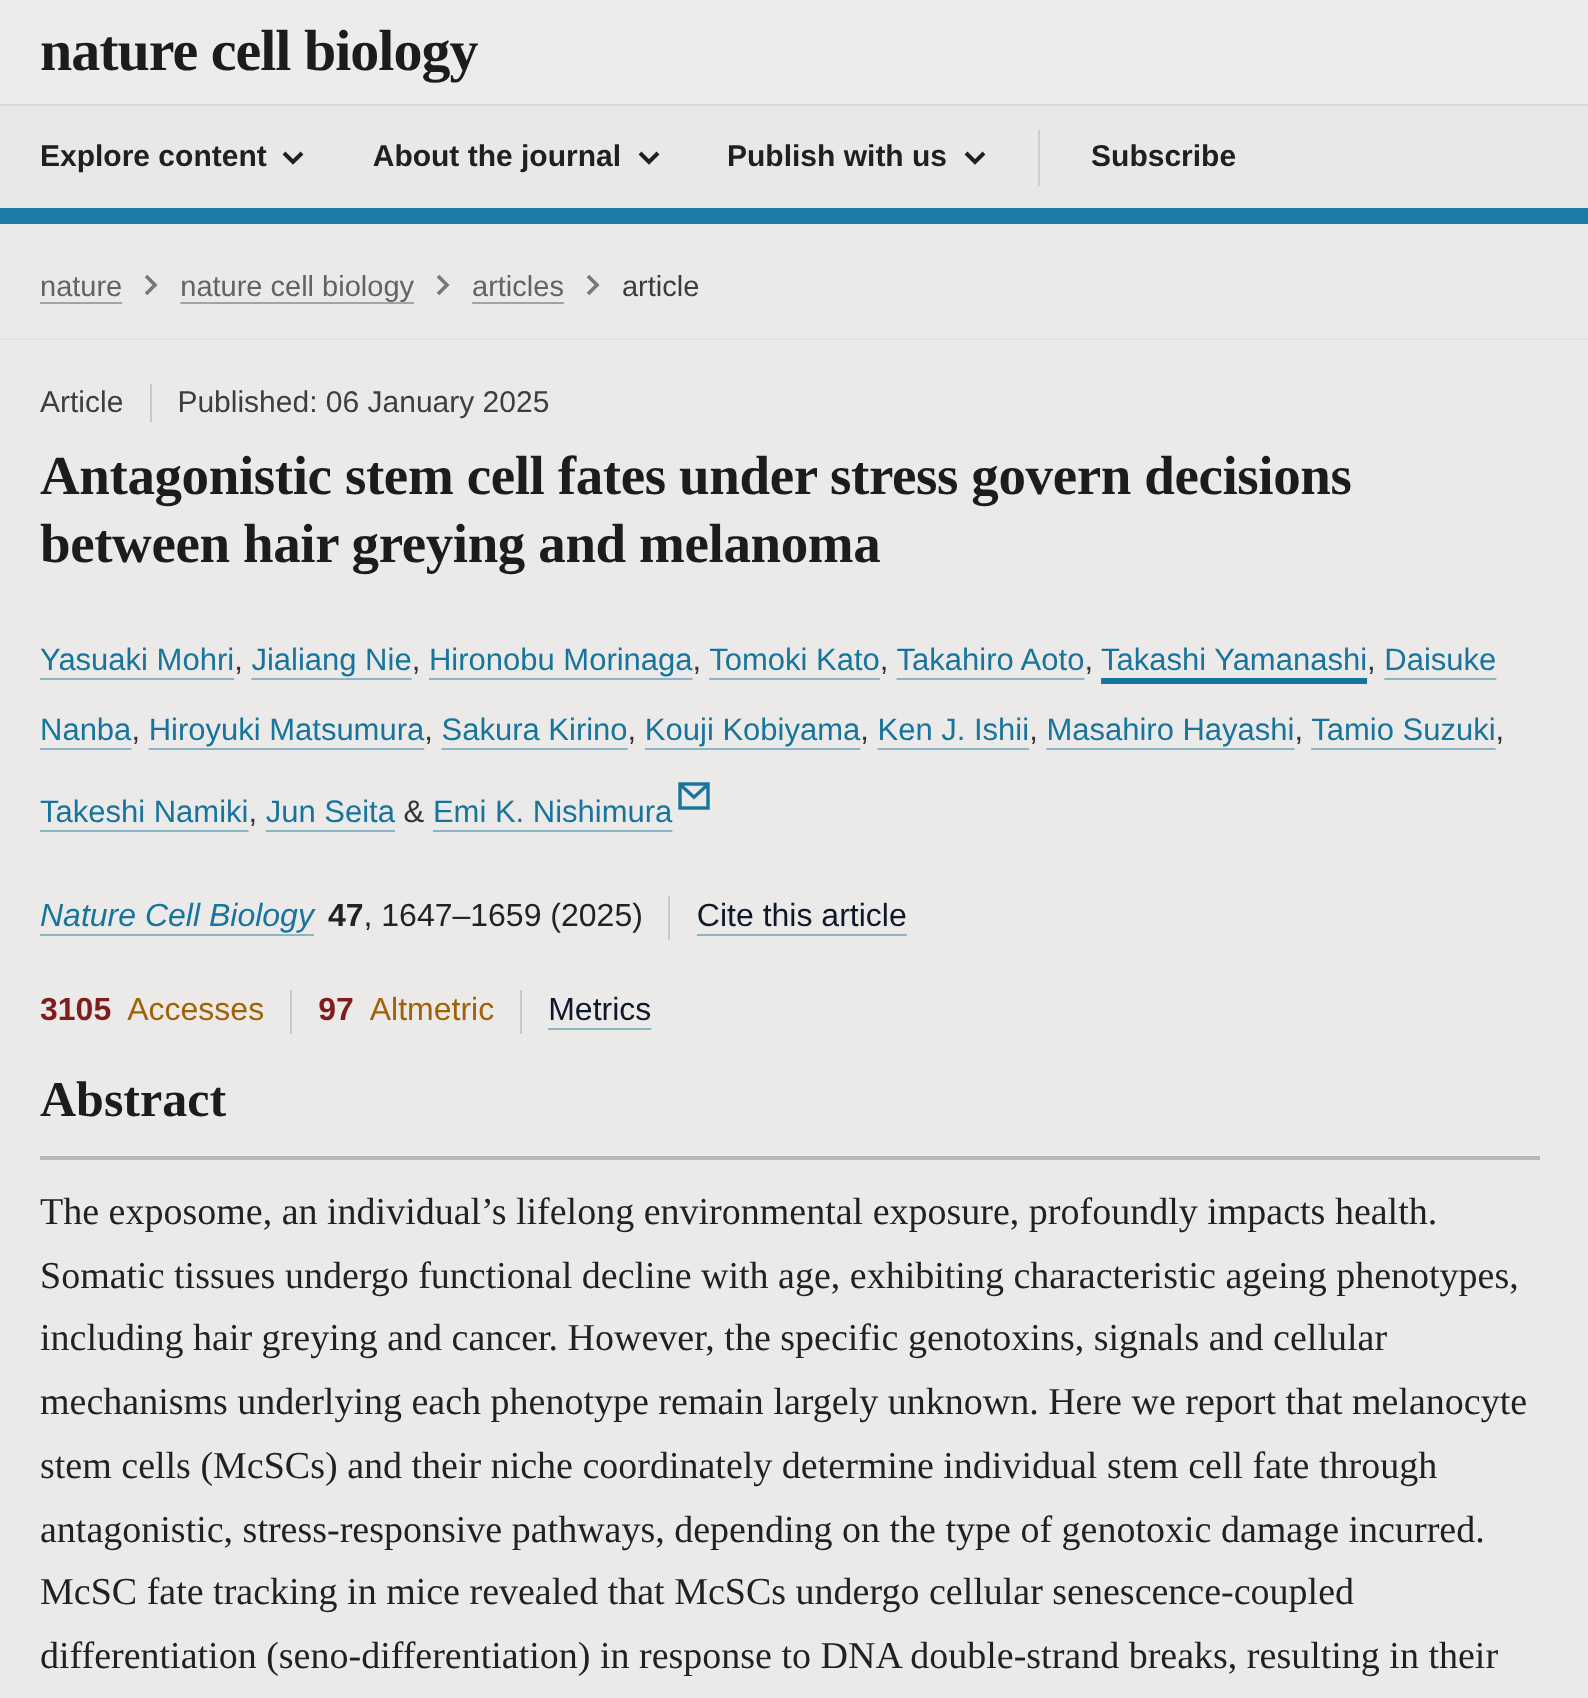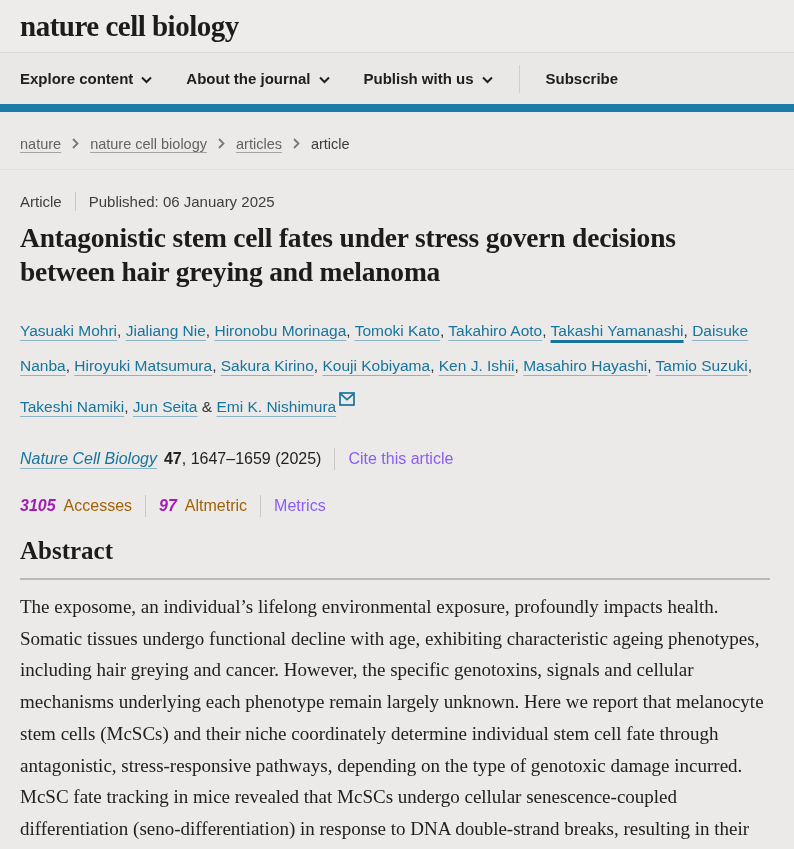--- a/index.html
+++ b/index.html
@@ -66,25 +66,25 @@
   .asep, .amp { color:#333; }
   .email-icon { display:inline-block; vertical-align:6px; margin-left:3px; cursor:pointer; }
   
   .citation { margin-top:24px; font-size:16px; color:#222; display:flex; align-items:center; }
   .journal-link {
     font-style:italic; color:#17749c; text-decoration:underline;
     text-decoration-color:rgba(23,116,156,0.45); text-underline-offset:4px; cursor:pointer;
   }
   .vol { font-weight:700; margin-left:7px; }
   .teal-link {
-    color:#8b5cf6; 
+    color:#0f172a; text-decoration:underline;
     text-decoration-color:rgba(23,116,156,0.45); text-underline-offset:4px; cursor:pointer;
   }
   .metrics-row { margin-top:25px; font-size:16px; display:flex; align-items:center; }
-  .count { font-weight:700; color:#a21caf; margin-right:8px;font-style:italic; }
+  .count { font-weight:700; color:#7f1d1d; margin-right:8px; }
   .count-label { color:#a16207; }
   
   .abstract-heading {
     margin-top:20px; font-family:"Liberation Serif", serif;
     font-weight:700; font-size:25px; color:#1c1c1c;
   }
   .abstract-rule { margin-top:13px; border:none; height:2px; background:#b9b8b6; }
   .abstract-text {
     margin-top:11px; font-family:"Liberation Serif", serif;
     font-size:19px; line-height:31.7px; color:#212121; max-width:752px;

